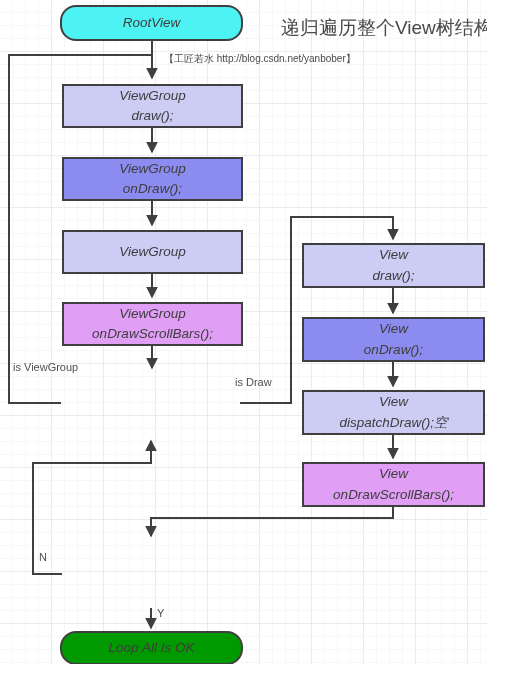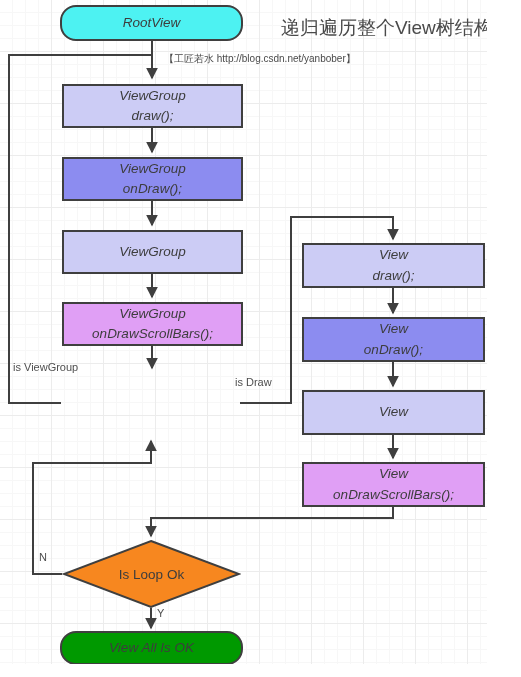--- a/index.html
+++ b/index.html
@@ -141,37 +141,32 @@
     <span class="l2">draw();</span>
   </div>
 
   <div class="node" style="left:302px; top:317px; width:183px; height:45px; background:#8c8cf0;">
     <span>View</span>
     <span class="l2">onDraw();</span>
   </div>
 
   <div class="node" style="left:302px; top:390px; width:183px; height:45px; background:#ccccf5;">
     <span>View</span>
+    <span class="l2">dispatchDraw();空</span>
   </div>
 
   <div class="node" style="left:302px; top:462px; width:183px; height:45px; background:#e09ff5;">
     <span>View</span>
     <span class="l2">onDrawScrollBars();</span>
   </div>
 
 
-  <div class="diamond-wrap" style="left:62px; top:539px; width:179px; height:70px;">
-    <svg width="179" height="70" viewBox="0 0 179 70" xmlns="http://www.w3.org/2000/svg">
-      <polygon points="89,2 177,35 89,68 2,35" fill="#f7871f" stroke="#3f3f3f" stroke-width="2"></polygon>
-    </svg>
-    <div class="diamond-label">Is Loop Ok</div>
-  </div>
 
   <div class="node rounded" style="left:60px; top:631px; width:183px; height:34px; background:#009900;">
-    <span>View All Is OK</span>
+    <span>Loop All Is OK</span>
   </div>
 
   <div class="edge-label" style="left:13px; top:361px;">is ViewGroup</div>
   <div class="edge-label" style="left:235px; top:376px;">is Draw</div>
   <div class="edge-label" style="left:39px; top:551px;">N</div>
   <div class="edge-label" style="left:157px; top:607px;">Y</div>
 
   <div class="note" id="note-title" style="left:281px; top:15px;">递归遍历整个View树结构</div>
   <div class="note" id="note-credit" style="left:164px; top:52px;">【工匠若水 http://blog.csdn.net/yanbober】</div>
 

